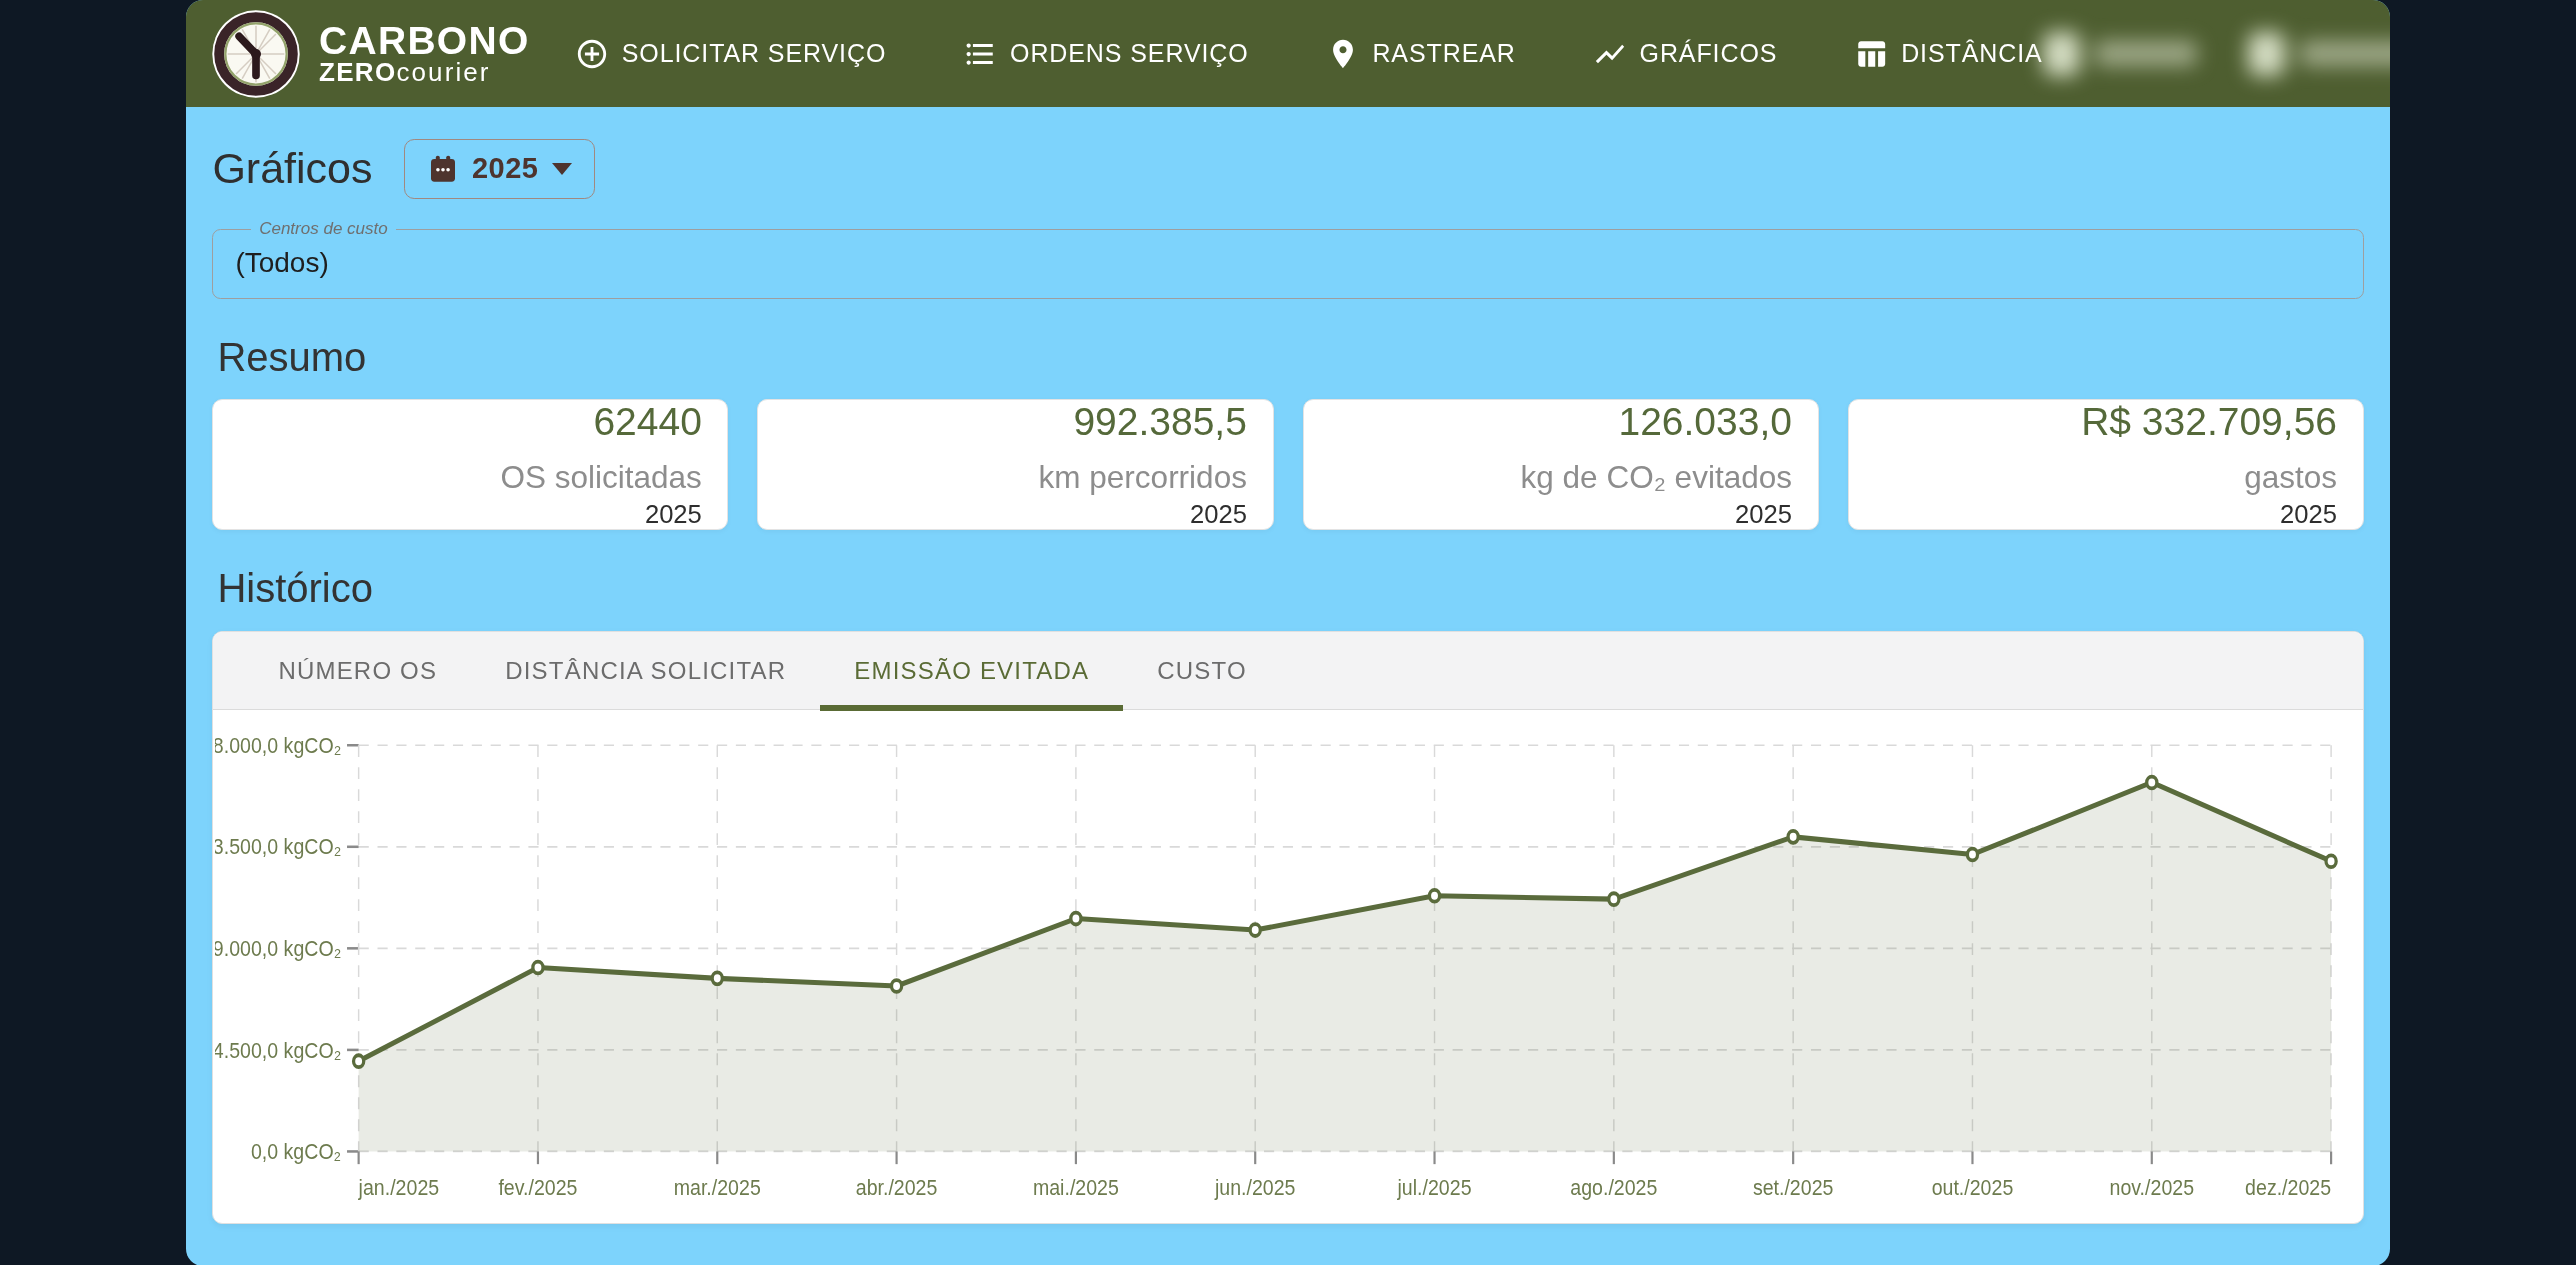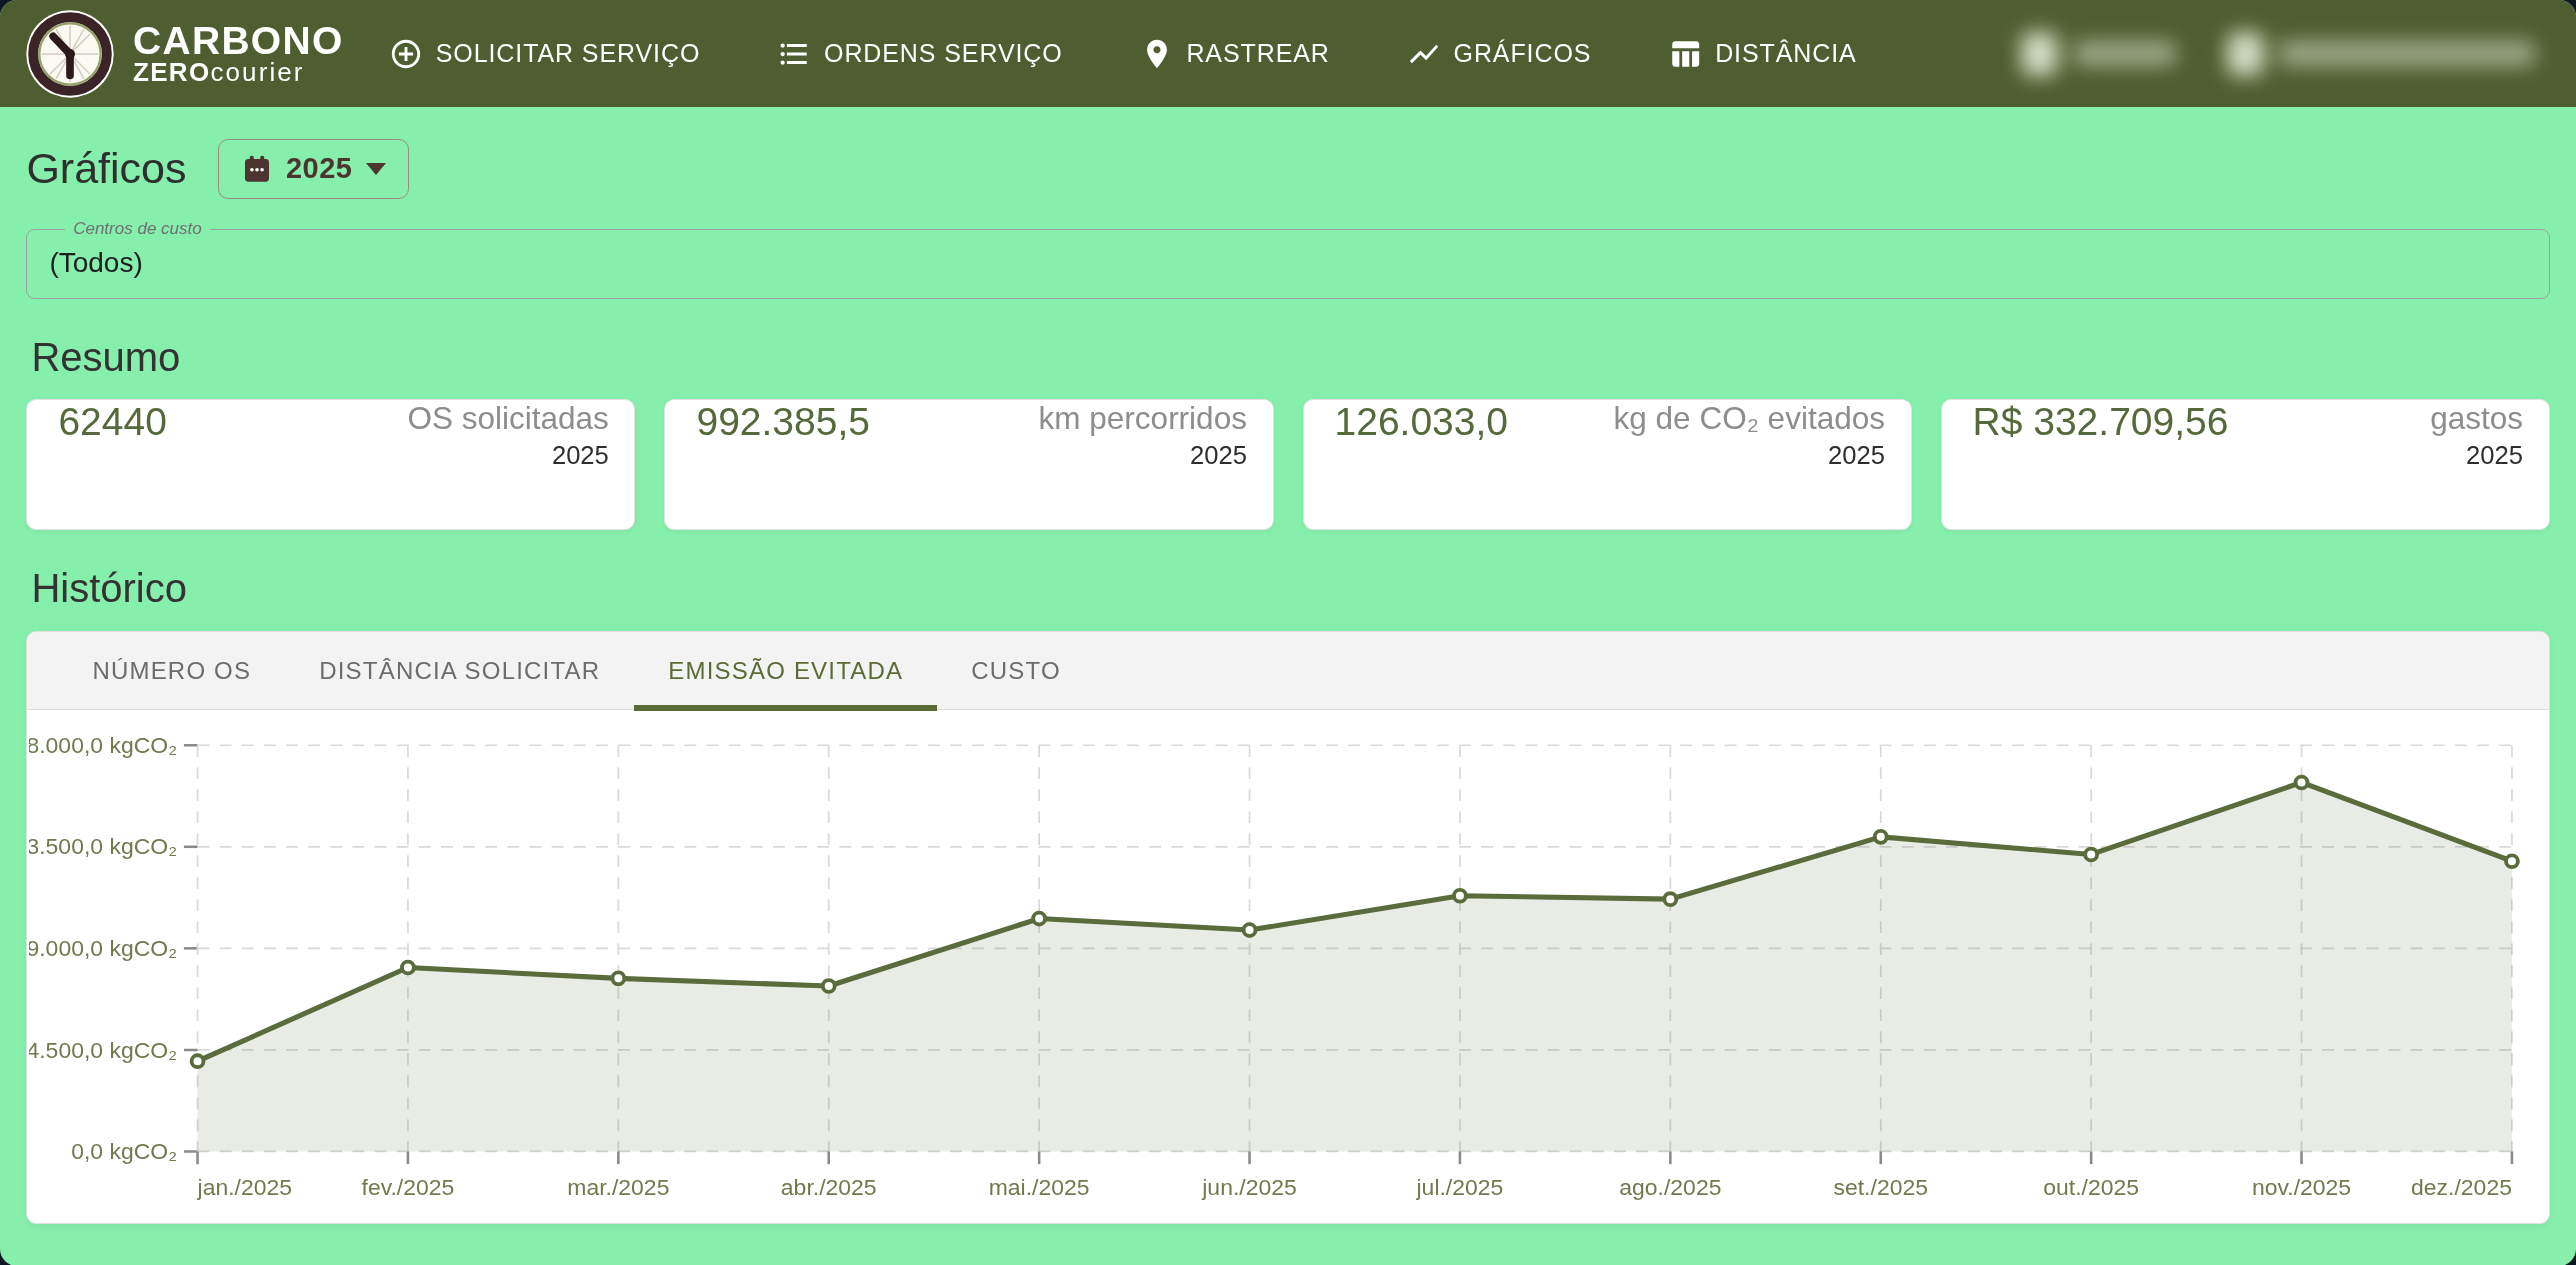--- a/index.html
+++ b/index.html
@@ -2,22 +2,22 @@
 <html style="font-size:13.6px"><head>
 <meta charset="utf-8">
 <style>
   html,body{margin:0;padding:0;}
   body{
     background:#0e1824;
     font-family:"Liberation Sans","DejaVu Sans",sans-serif;
     -webkit-font-smoothing:antialiased;
   }
   .frame{
-    width:2576px;height:1266px;
-    background:#86efac;
+    width:2204px;height:1266px;
+    background:#7dd3fc;
     border-radius:17px;
     overflow:hidden;
     position:relative;
     margin:0 auto;
   }
   
   .navbar{
     height:107px;
     background:#4e5e30;
     display:flex;align-items:center;
@@ -64,23 +64,24 @@
   fieldset.cost legend{font-size:17px;color:#6f6f6f;padding:0 8.5px;margin-left:15.3px;font-style:italic;}
   .cost-value{font-size:28px;color:#1e1e1e;margin-top:6px;}
 
   .section-heading{font-size:40px;font-weight:400;color:#333333;margin:36px 5px 0;}
 
   .cards{display:grid;grid-template-columns:repeat(4,1fr);gap:29px;margin-top:19px;}
   .card{
     background:#ffffff;
     border:1.7px solid #e3e3e3;border-radius:10.2px;
     height:129px;
-    display:flex;align-items:flex-start;justify-content:space-between;
+    display:flex;align-items:flex-end;justify-content:space-between;
     padding:0 25.6px 0 31px;box-sizing:content-box;
     box-shadow:0 1.7px 5.1px rgba(0,0,0,0.04);
+    flex-direction:column;
   }
   .card-value{font-size:39px;font-weight:500;color:#55693a;white-space:nowrap;}
   .card-right{text-align:right;}
   .card-label{font-size:31.5px;color:#8d8d8d;line-height:1.15;}
   .card-period{font-size:25.6px;color:#2e2e2e;margin-top:5.1px;}
 
   .chart-card{
     margin-top:20.4px;
     background:#ffffff;
     border:1.7px solid #e0e0e0;border-radius:10.2px;

